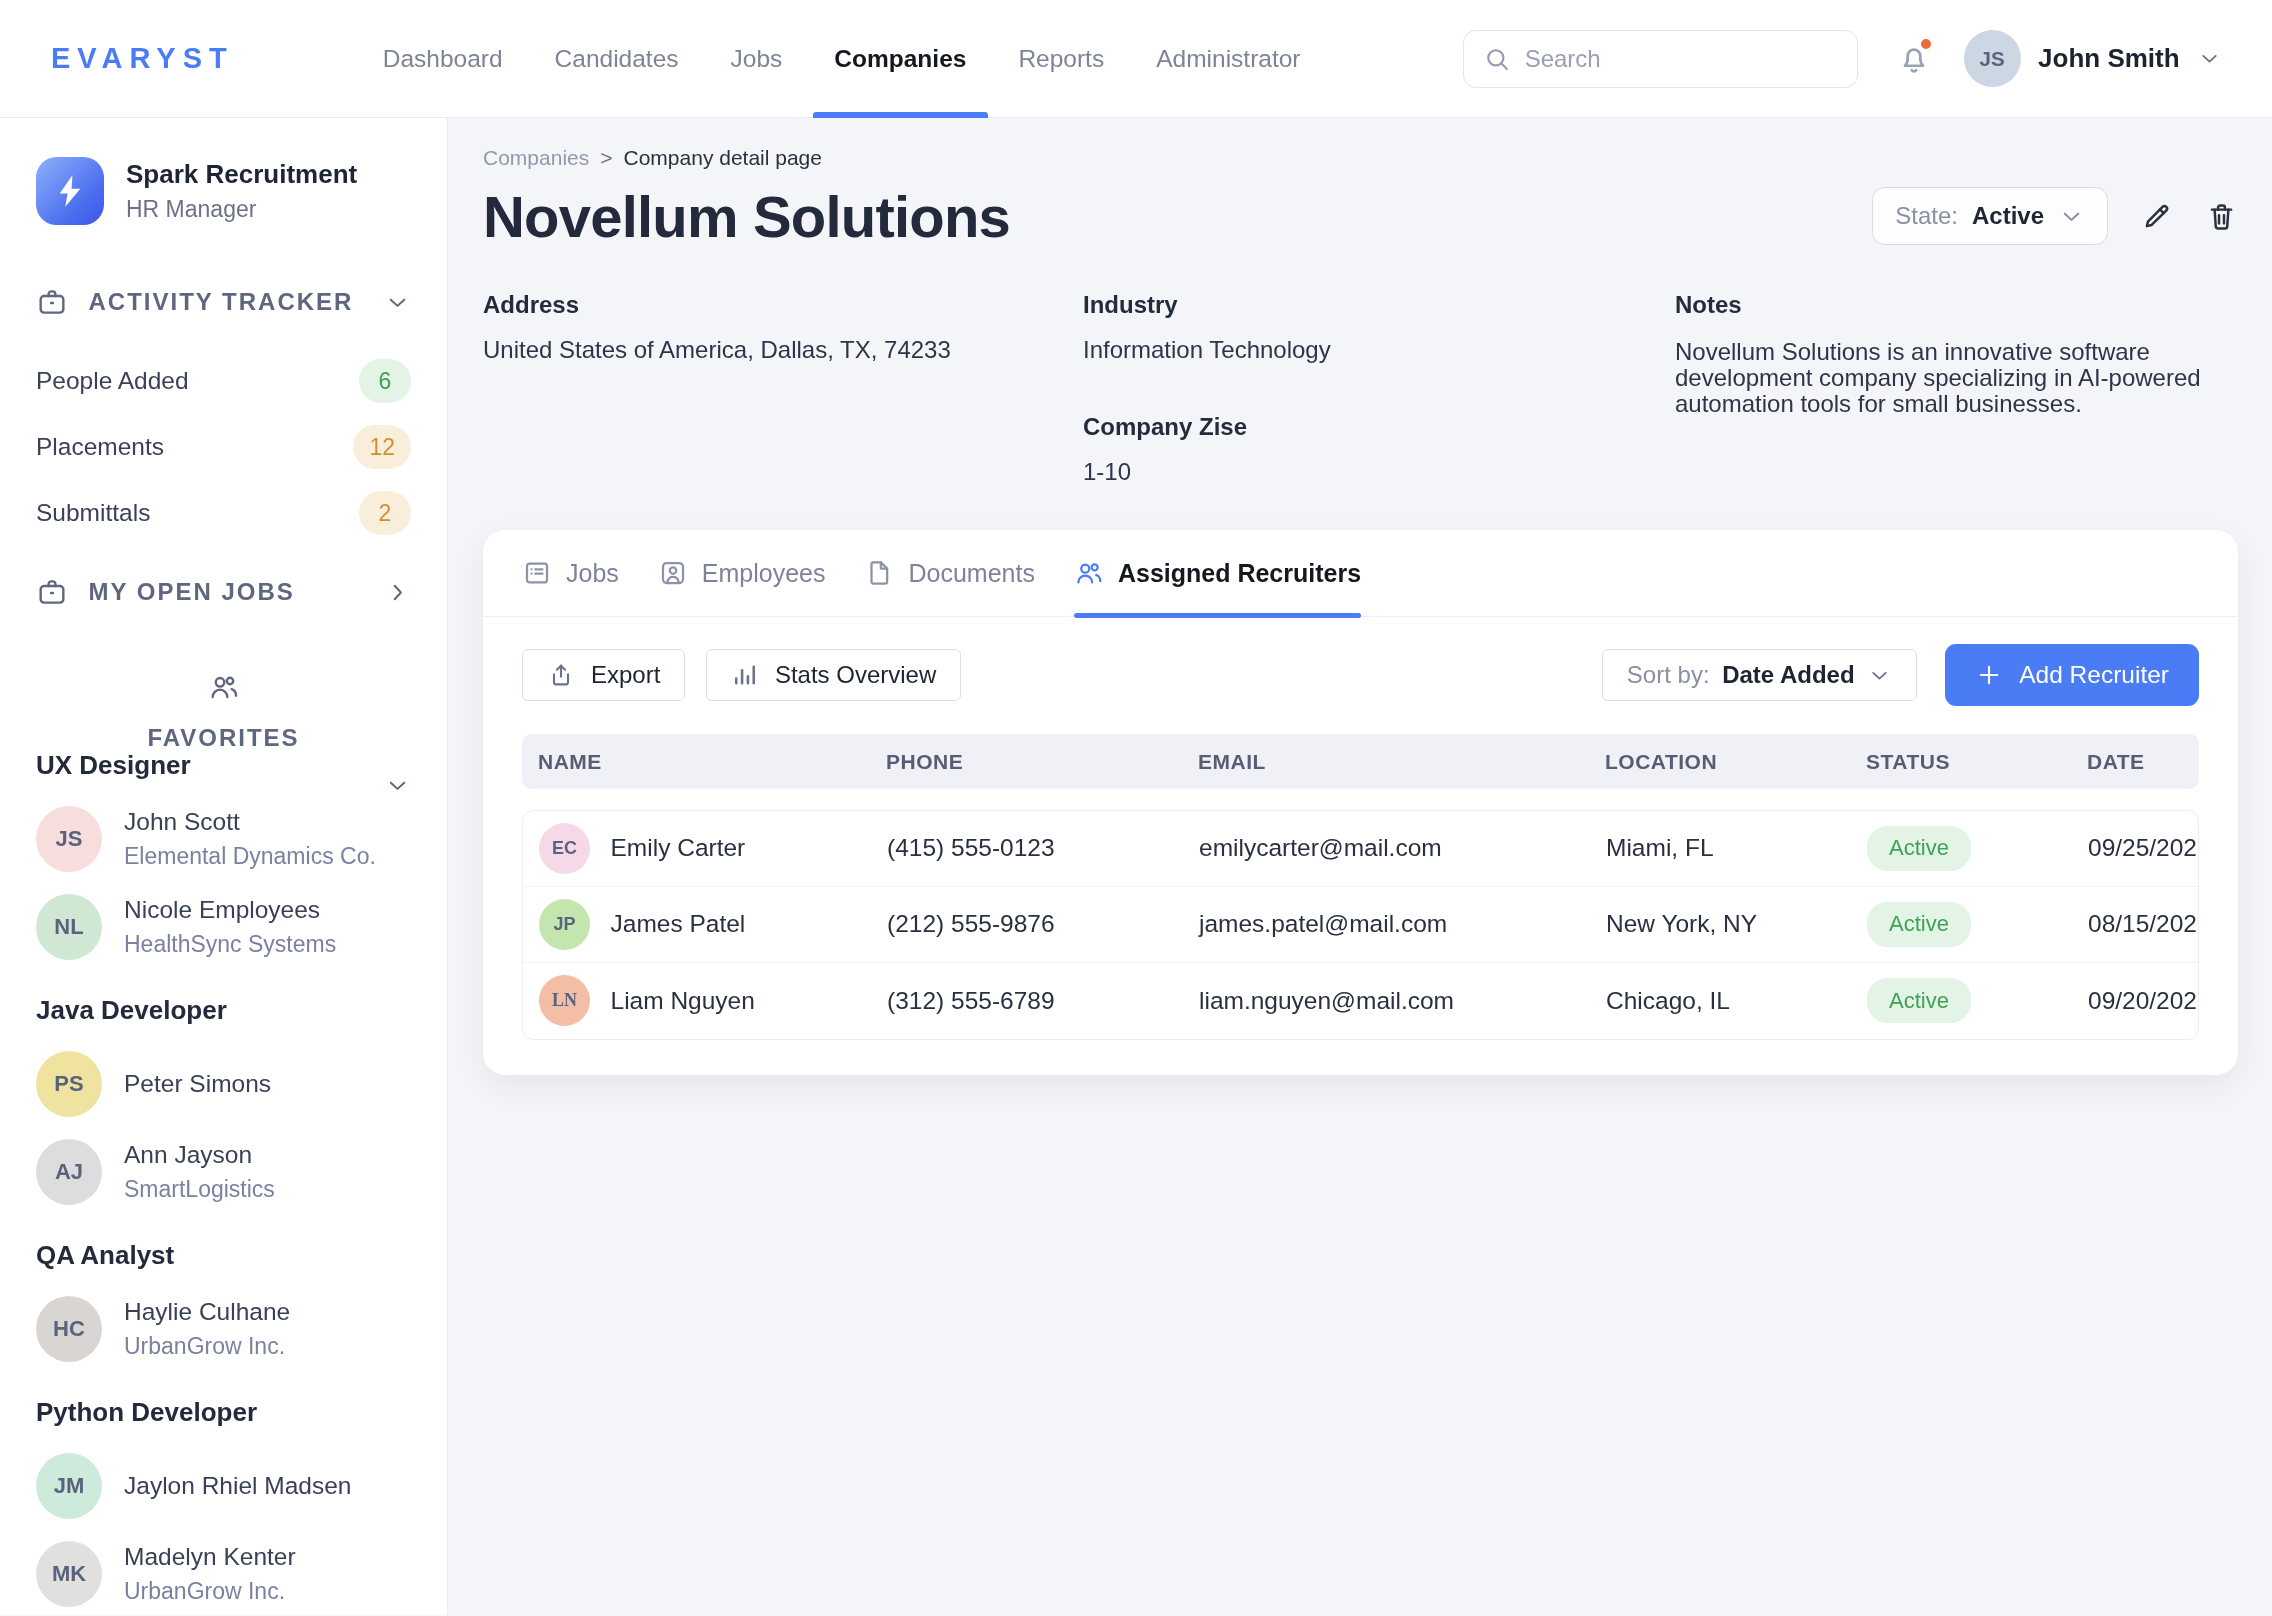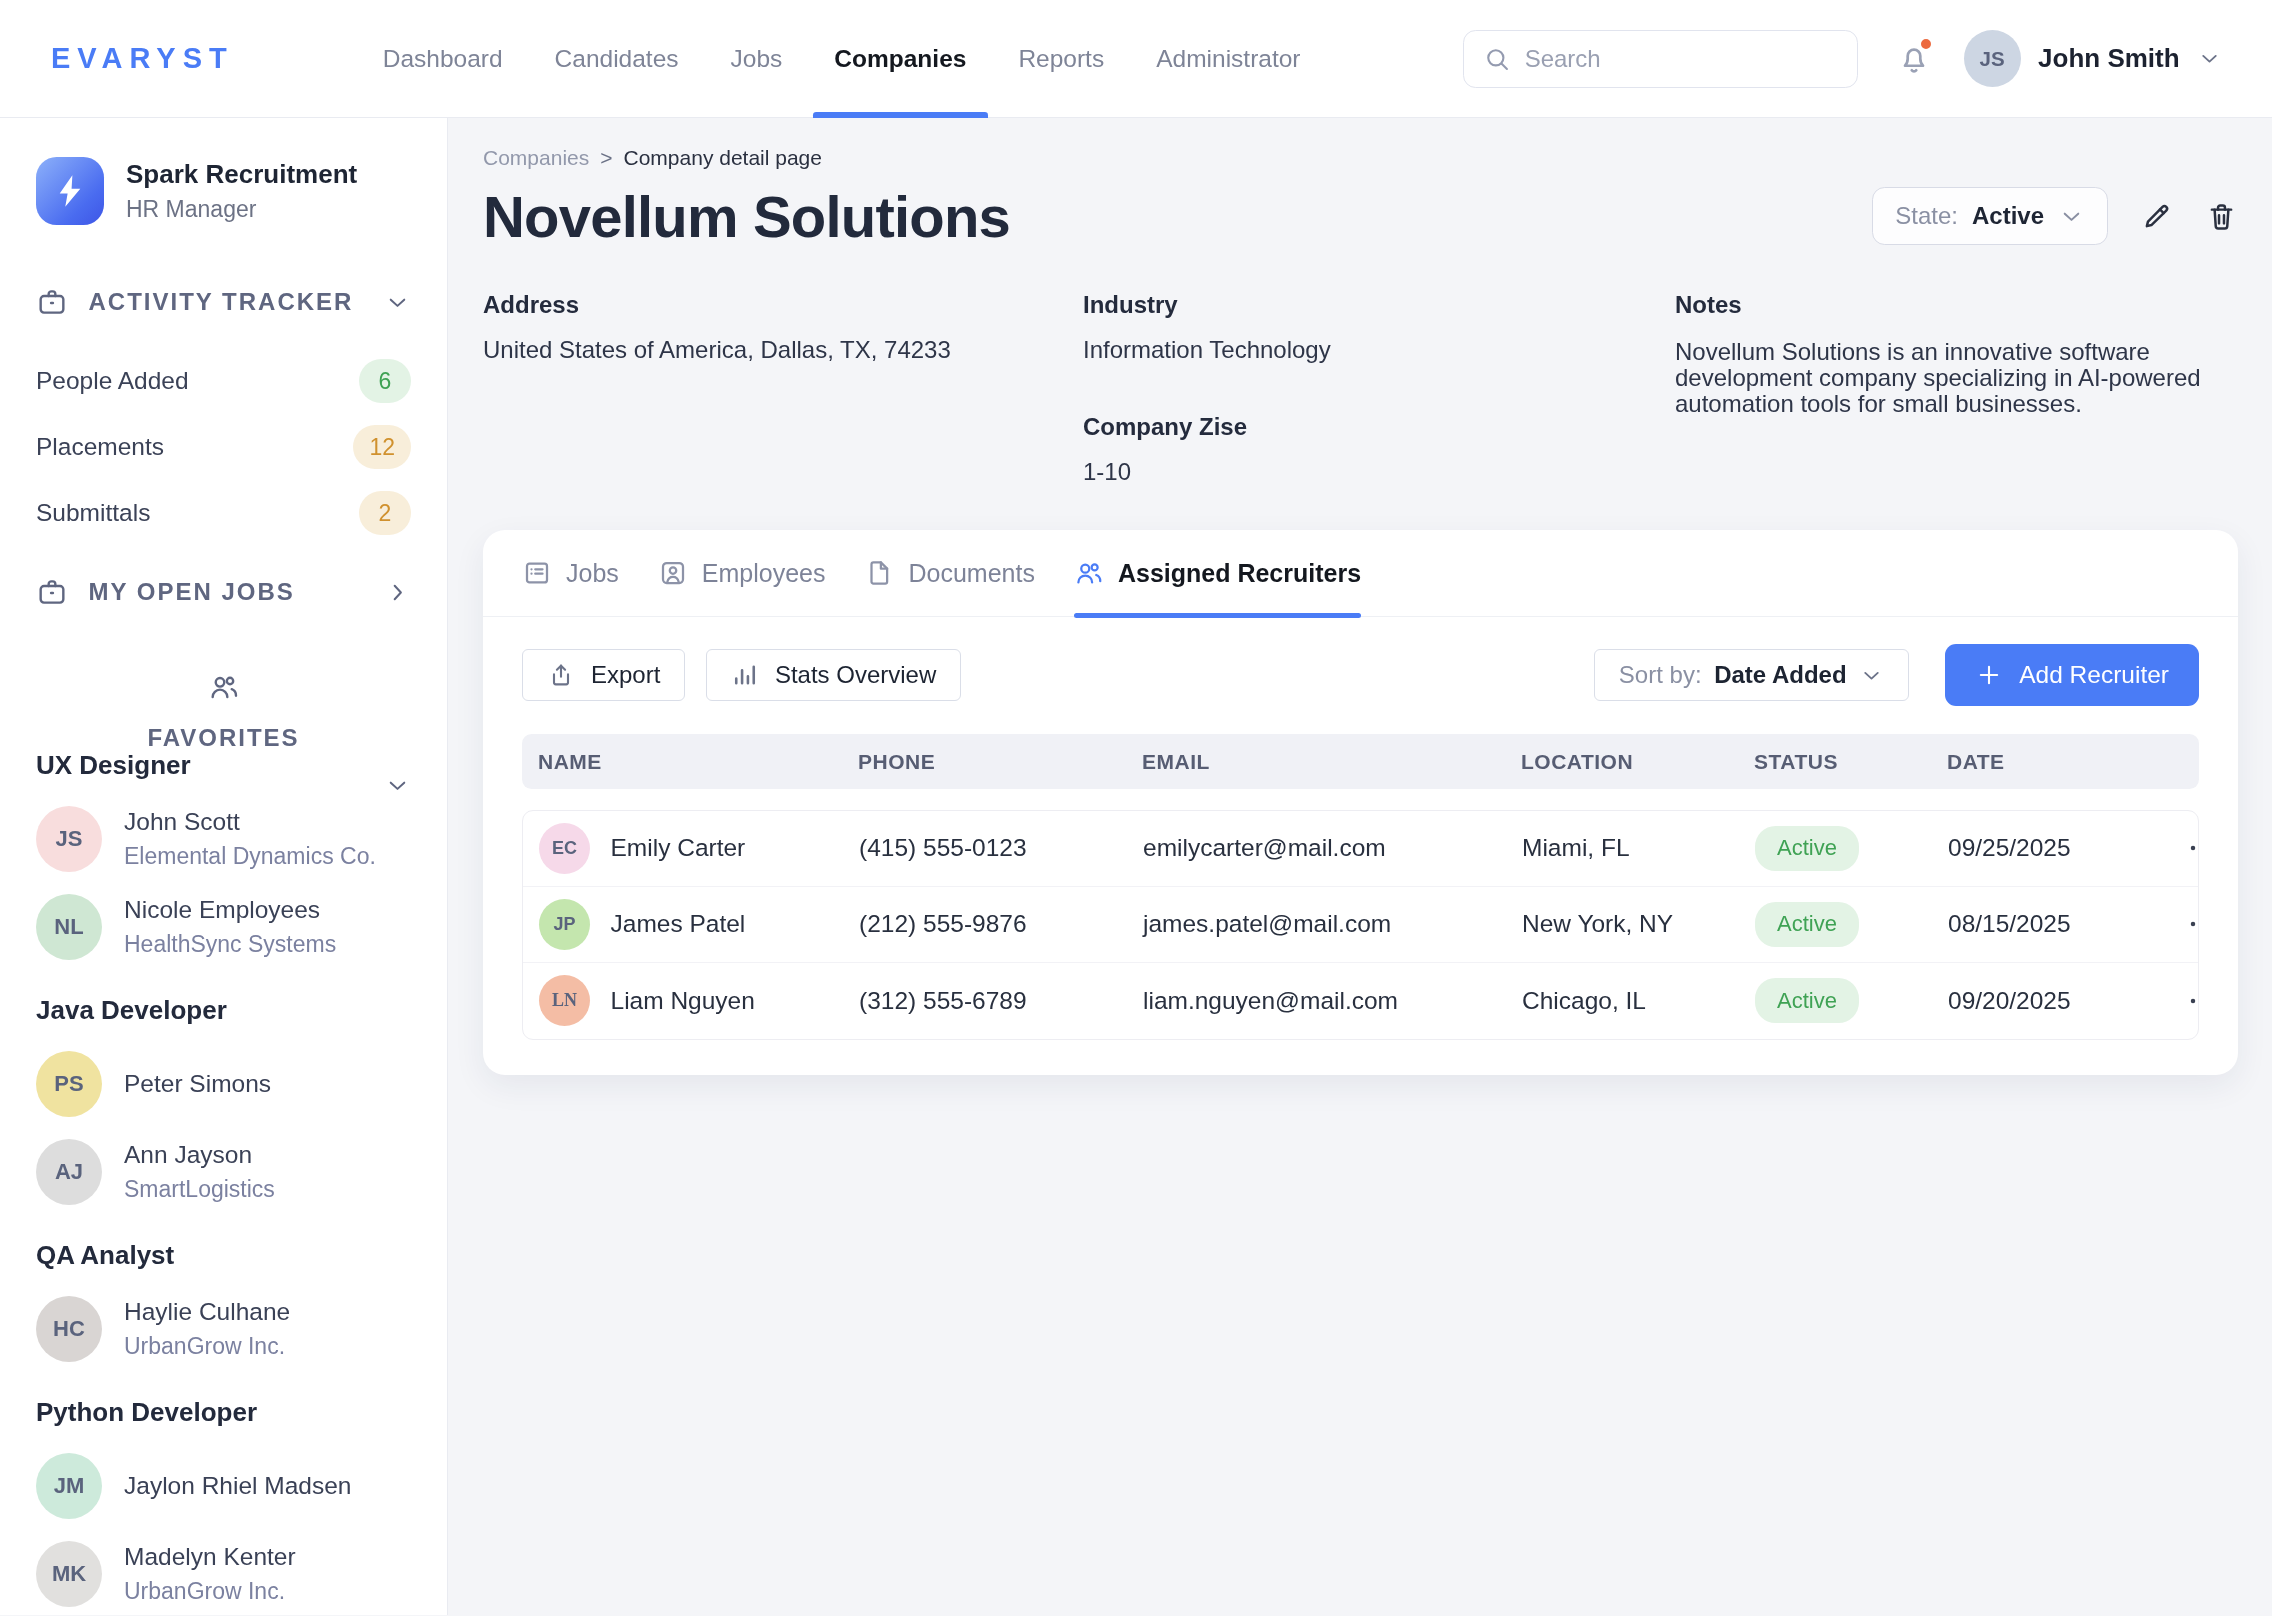--- a/index.html
+++ b/index.html
@@ -121,32 +121,32 @@
   .tab.active::after { content:""; position:absolute; left:0; right:0; bottom:-1.6px; height:5.5px; border-radius:3.2px; background:var(--accent); }
 
   .toolbar { display:flex; align-items:center; padding:27px 39px 0 39px; }
   .btn {
     height:52px; border:1.6px solid #dadee8; border-radius:6px; background:#fff;
     display:flex; align-items:center; gap:16px; padding:0 24px;
     font-size:24px; color:#1d2432; font-family:inherit; cursor:pointer;
   }
   .btn .bicon { color:#6c7389; }
   .btn + .btn { margin-left:20.5px; }
-  .toolbar-right { margin-left:auto; display:flex; align-items:center; gap:36px; }
+  .toolbar-right { margin-left:auto; display:flex; align-items:center; gap:28px; }
   .sort-pill { gap:12.6px; }
   .sort-pill .sl { color:#8a90a3; }
   .sort-pill .sv { font-weight:600; }
   .sort-pill .chev { color:#6c7389; }
   .btn-primary {
     height:62px; border:none; border-radius:11px; background:var(--accent); color:#fff;
     display:flex; align-items:center; gap:16px; padding:0 30px; font-size:24.5px; font-family:inherit; cursor:pointer;
   }
 
   .table { margin:28px 39px 0 39px; }
-  .thead, .trow { display:grid; grid-template-columns:320px 284px 379px 233px 193px 237px 1fr; align-items:center; padding:0 16px; }
+  .thead, .trow { display:grid; grid-template-columns:320px 284px 379px 233px 193px 237px 1fr; align-items:center; padding:0 16px;gap:28px; }
   .thead {
     background:#f0f1f6; border-radius:9.5px; height:55px;
     font-size:21px; font-weight:700; color:#575d73; letter-spacing:0.5px;
   }
   .tbody { margin-top:20.5px; border:0.8px solid #ededf2; border-radius:11px; overflow:hidden; background:#fff; }
   .trow { height:76px; border-bottom:1.6px solid #f2f2f6; cursor:pointer; }
   .trow:last-child { border-bottom:none; }
   .cell { font-size:24.5px; color:#29303f; }
   .name-cell { display:flex; align-items:center; gap:20.5px; }
   .avatar.t { width:51px; height:51px; font-size:18px; }

